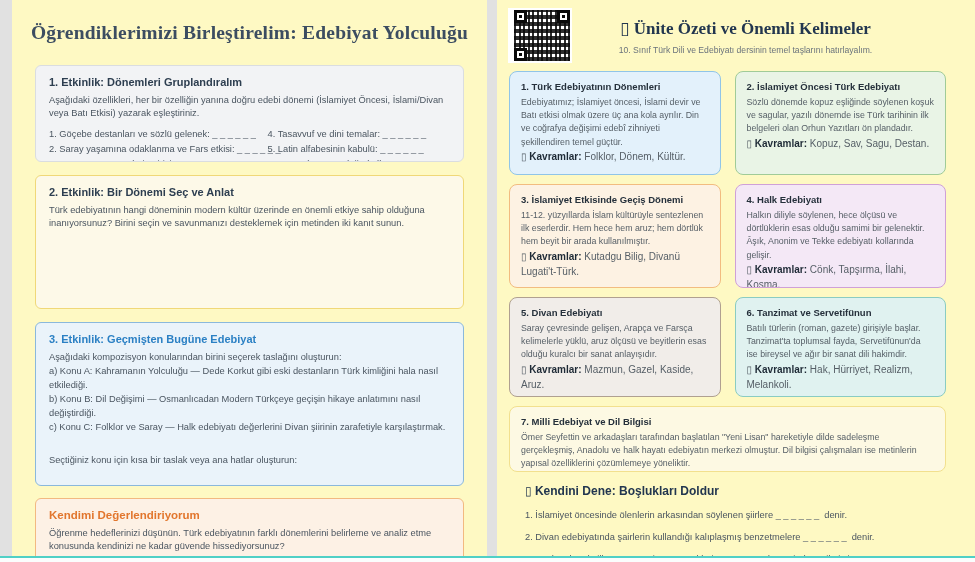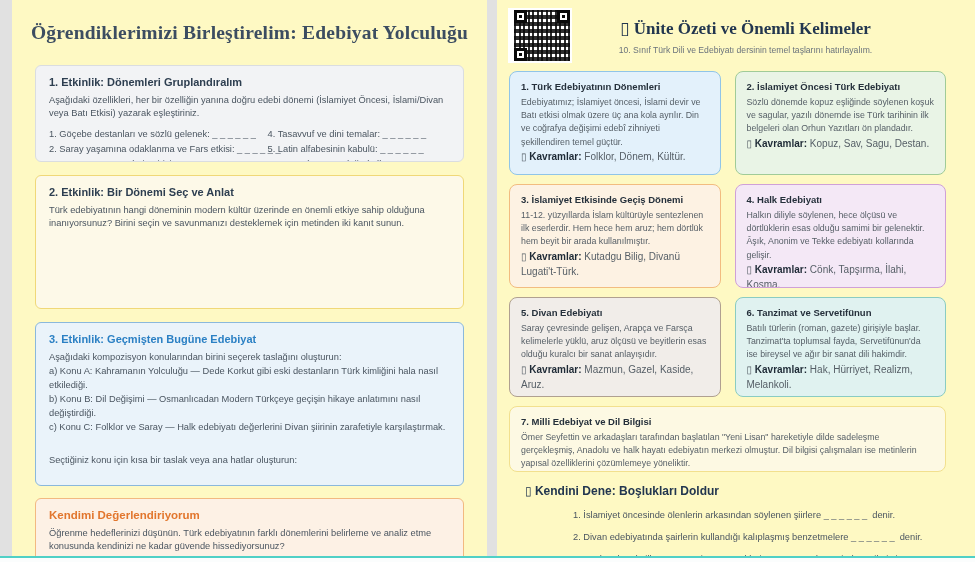--- a/index.html
+++ b/index.html
@@ -59,21 +59,21 @@
   .c1 { background:#e3f1fb; border-color:#90c5e8; }
   .c2 { background:#e9f4e6; border-color:#a0cb98; }
   .c3 { background:#fdf2e3; border-color:#f2bc80; }
   .c4 { background:#f4e8f6; border-color:#cfa0d8; }
   .c5 { background:#f1ede9; border-color:#b0a090; }
   .c6 { background:#e0f2f0; border-color:#8accc2; }
   .c7 { background:#fdf9e3; border-color:#f2e08e; grid-column:1 / span 2; height:66px; }
 
   .quiz { margin:12px 13px 0 28px; }
   .quiz-t { font-size:12px; font-weight:bold; color:#22364f; }
-  .quiz-item { font-size:9.3px; color:#4a5560; margin-top:12px;margin-left:48px; }
+  .quiz-item { font-size:9.3px; color:#4a5560; margin-top:12px; }
 
   .bottom-bar { position:absolute; left:0; top:556px; width:975px; height:2px; background:#50d0c6; }
   .bottom-white { position:absolute; left:0; top:558px; width:975px; height:4px; background:#fbfdfd; }
 </style>
 </head>
 <body>
 
 <div class="page page-left">
   <div class="lp-title">Öğrendiklerimizi Birleştirelim: Edebiyat Yolculuğu</div>
   <div class="lp-inner">

